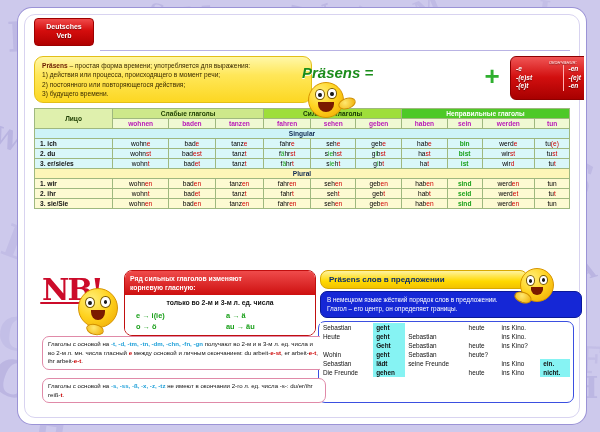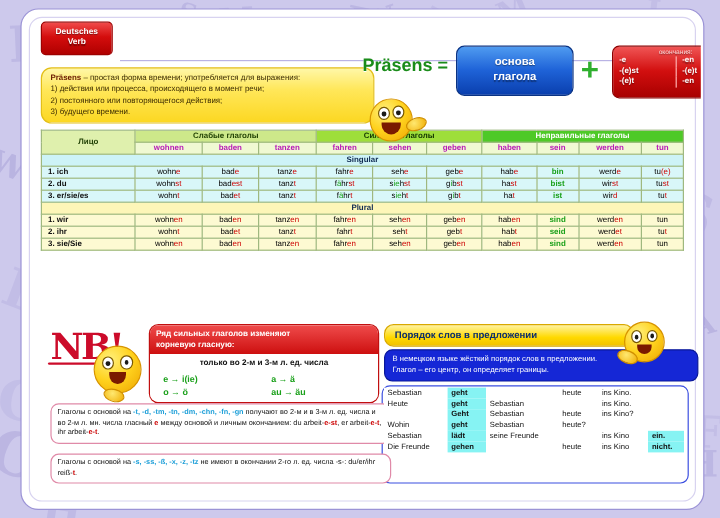--- a/index.html
+++ b/index.html
@@ -42,21 +42,21 @@
     font-size:22px;font-weight:700;color:#1313b4;letter-spacing:.2px;
   }
   .headrule{position:absolute;left:80px;right:14px;top:40px;height:1px;background:#b9b3e4;}
   .intro{
     position:absolute;left:14px;top:46px;width:262px;
     background:linear-gradient(#fff7a8 0%,#ffe759 40%,#fcd722 100%);
     border:1px solid #e3bf18;border-radius:9px;
     padding:4px 7px;font-size:6.6px;color:#3a2a00;line-height:1.42;
   }
   .intro b{color:#6a1a00;}
-  .formula{position:absolute;left:282px;top:28px;right:10px;height:46px;}
+  .formula{position:absolute;left:282px;top:46px;right:10px;height:46px;font-style:italic;}
   .fx-label{
     position:absolute;left:0;top:8px;font-size:15px;font-weight:700;color:#1a8c1a;
     text-shadow:0 1px 0 #fff;
   }
   .fx-blue{
     position:absolute;left:78px;top:0;width:96px;height:40px;border-radius:7px;
     background:linear-gradient(#4f9bf0 0%,#1f63d8 48%,#0a3fae 100%);
     border:1px solid #0a3384;color:#fff;font-size:9.5px;font-weight:700;
     display:flex;flex-direction:column;align-items:center;justify-content:center;
     line-height:1.35;text-shadow:0 1px 1px rgba(0,0,0,.4);
@@ -243,24 +243,20 @@
     <div>
       <b>Präsens</b><span> – простая форма времени; употребляется для выражения:</span>
     </div>
     <div>1) действия или процесса, происходящего в момент речи;</div>
     <div>2) постоянного или повторяющегося действия;</div>
     <div>3) будущего времени.</div>
   </div>
 
   <div class="formula">
     <div class="fx-label">Präsens =</div>
-    <div class="fx-blue">
-      <span>основа</span>
-      <span>глагола</span>
-    </div>
     <div class="fx-plus">+</div>
     <div class="fx-red">
       <div class="cap">окончания:</div>
       <div class="grid" id="endings-grid">
           <span>-e</span>
           <div class="sep"></div>
           <span>-en</span>
           <span>-(e)st</span>
           <div class="sep"></div>
           <span>-(e)t</span>
@@ -421,21 +417,21 @@
   </div>
 
   <div class="rulebox rb1">
     <span>Глаголы с основой на </span><span class="cl">-t, -d, -tm, -tn, -dm, -chn, -fn, -gn</span><span> получают во 2-м и в 3-м л. ед. числа и во 2-м л. мн. числа гласный </span><span class="rd">e</span><span> между основой и личным окончанием: du arbeit-</span><span class="rd">e-st</span><span>, er arbeit-</span><span class="rd">e-t</span><span>, ihr arbeit-</span><span class="rd">e-t</span><span>.</span>
   </div>
 
   <div class="rulebox rb2">
     <span>Глаголы с основой на </span><span class="cl">-s, -ss, -ß, -x, -z, -tz</span><span> не имеют в окончании 2-го л. ед. числа -s-: du/er/ihr reiß-</span><span class="rd">t</span><span>.</span>
   </div>
 
-  <div class="wo-h">Порядок слов в предложении</div>
+  <div class="wo-h">Präsens слов в предложении</div>
   <div class="face" style="left:500px;top:258px;width:32px;height:32px;">
     <div class="eye" style="left:16%;top:20%">
         <i></i>
       </div>
     <div class="eye" style="left:56%;top:18%">
         <i></i>
       </div>
     <div class="mouth" style="left:30%;width:40%;height:24%"></div>
   </div>
   <div class="hand" style="left:494px;top:282px;transform:rotate(20deg);"></div>

